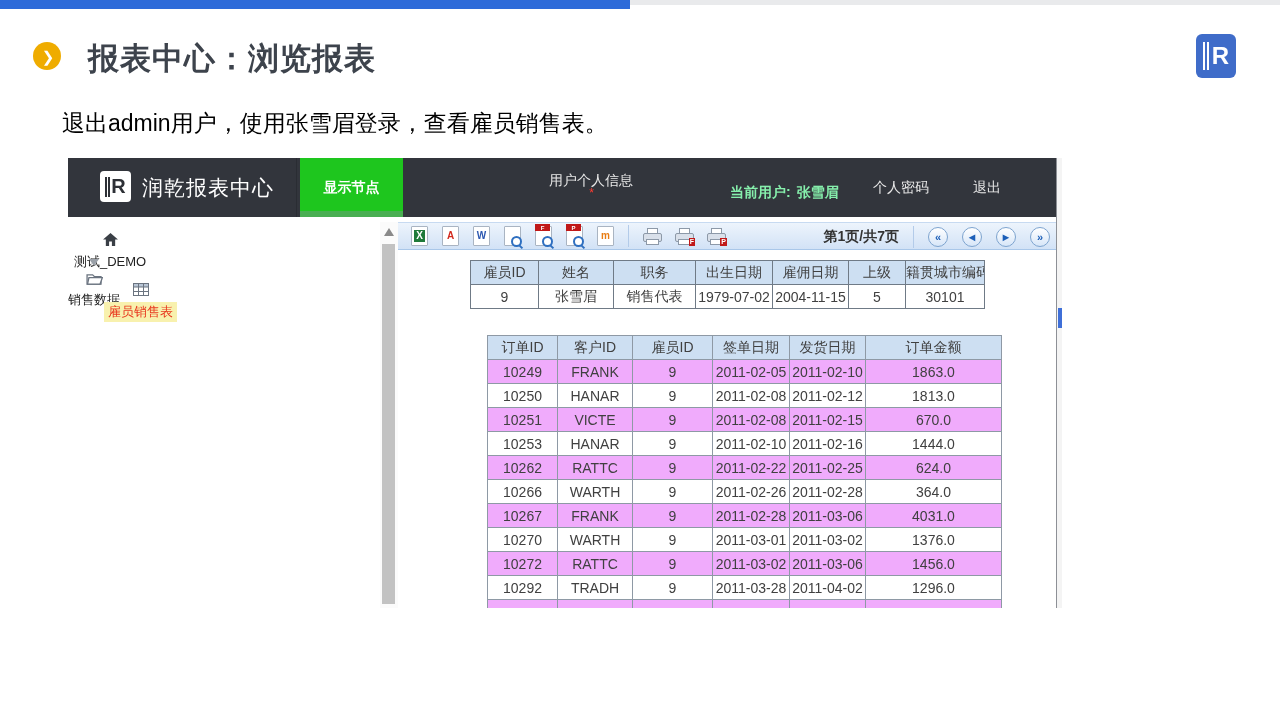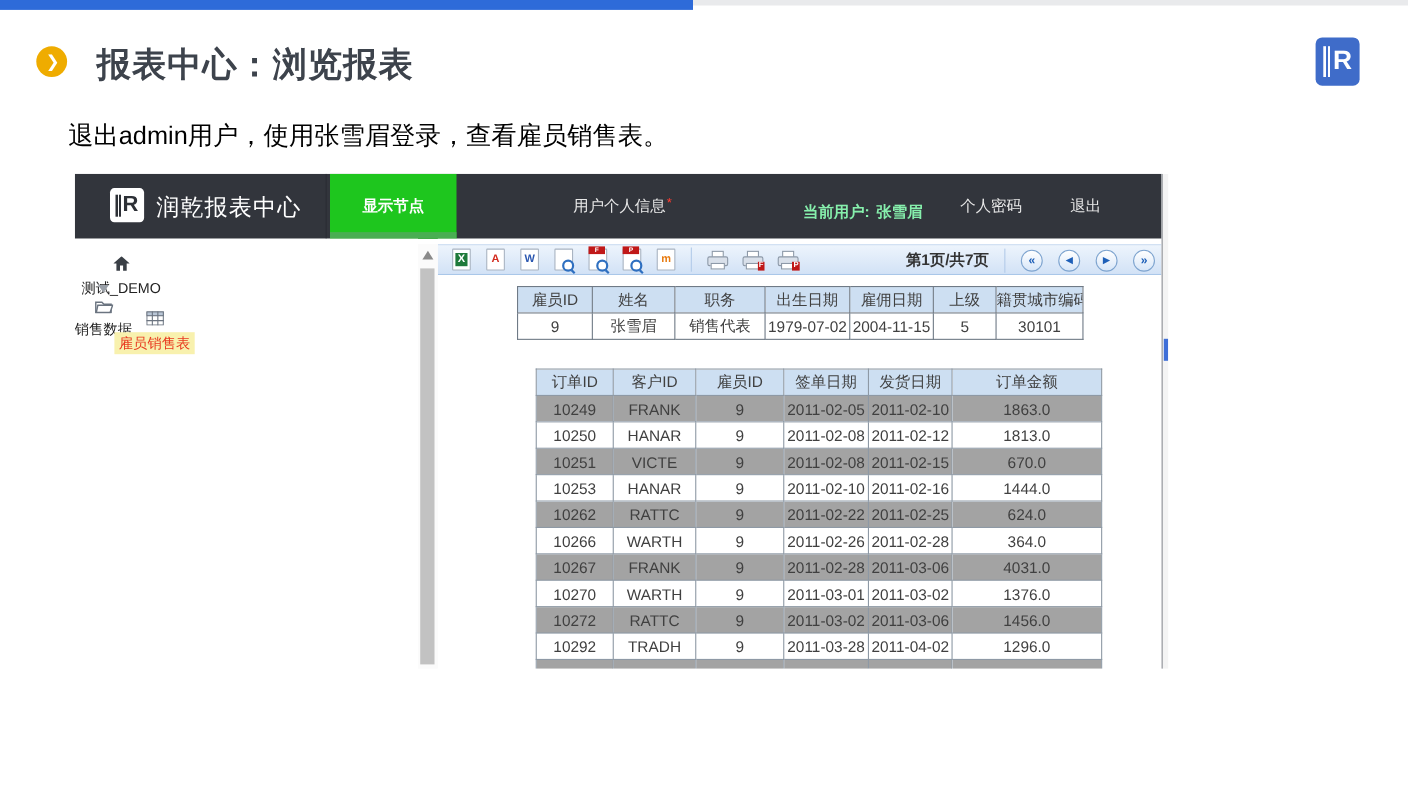--- a/index.html
+++ b/index.html
@@ -26,24 +26,24 @@
 
   
   .navbar{left:0;top:0;width:988px;height:59px;background:#32353c;}
   .nav-logo{left:32px;top:13px;width:31px;height:31px;background:#fff;border-radius:4px;
             color:#2d3036;font-weight:bold;font-size:20px;display:flex;align-items:center;justify-content:center;}
   .nav-logo:before{content:"";width:5px;height:20px;margin-right:1px;
         background:linear-gradient(90deg,#2d3036 0 2px,transparent 2px 3px,#2d3036 3px 5px);}
   .brand{left:74px;top:0;height:59px;display:flex;align-items:center;color:#fff;font-size:21px;letter-spacing:1px;}
   .nav-sep{left:228px;top:0;width:1px;height:59px;background:#2a2d33;}
   .tab{top:0;height:59px;display:flex;align-items:center;justify-content:center;color:#e8e8e8;font-size:14px;cursor:pointer;}
-  .tab-active{left:232px;width:115px;background:#1ec61e;color:#fff;font-weight:bold;}
+  .tab-active{left:232px;width:103px;background:#1ec61e;color:#fff;font-weight:bold;}
   .tab-active:after{content:"";position:absolute;left:0;bottom:0;width:100%;height:6px;background:#49ae52;}
   .tab-2{left:345px;width:80px;}
-  .tab-3{left:438px;width:120px;}
+  .tab-3{left:463px;width:120px;flex-direction:column;}
   .ast{color:#ff3b30;font-size:12px;margin-left:1px;transform:translateY(-4px);}
   .cur-user{left:662px;top:0;height:70px;display:flex;align-items:center;gap:6px;
             color:#86efac;font-size:14px;font-weight:bold;}
   .nav-link{top:0;height:59px;display:flex;align-items:center;color:#e8e8e8;font-size:14px;cursor:pointer;}
   .nav-pw{left:805px;}
   .nav-out{left:905px;}
 
   
   .sidebar{left:0;top:59px;width:312px;height:391px;background:#fff;}
   .tree-row{position:absolute;display:flex;align-items:center;gap:6px;font-size:13px;color:#222;flex-direction:column;}
@@ -97,21 +97,21 @@
   .prn .tray{position:absolute;left:3px;top:11px;width:11px;height:4px;background:#fff;border:1px solid #8d99a8;}
   .prn .badge{position:absolute;right:-2px;bottom:-2px;background:#c01818;color:#fff;font-size:7px;font-weight:bold;
               padding:0 1px;line-height:8px;}
 
   
   table.rpt{border-collapse:collapse;table-layout:fixed;position:absolute;background:#fff;}
   table.rpt th{background:#cddff2;font-weight:normal;}
   table.rpt th,table.rpt td{border:1px solid #8e99a5;font-size:14px;color:#404040;text-align:center;
       height:23px;padding:0;overflow:hidden;white-space:nowrap;}
   table#emp-table th,table#emp-table td{border-color:#6f7a86;}
-  table.rpt tr.alt td{background:#a3a3a3;}
+  table.rpt tr.alt td{background:#f0abfc;}
   #emp-table{left:72px;top:43px;width:514px;}
   #order-table{left:89px;top:118px;width:514px;}
 
   svg{display:block;}
 </style>
 </head>
 <body>
 
 <div class="abs topbar-blue"></div>
 <div class="abs topbar-gray"></div>

